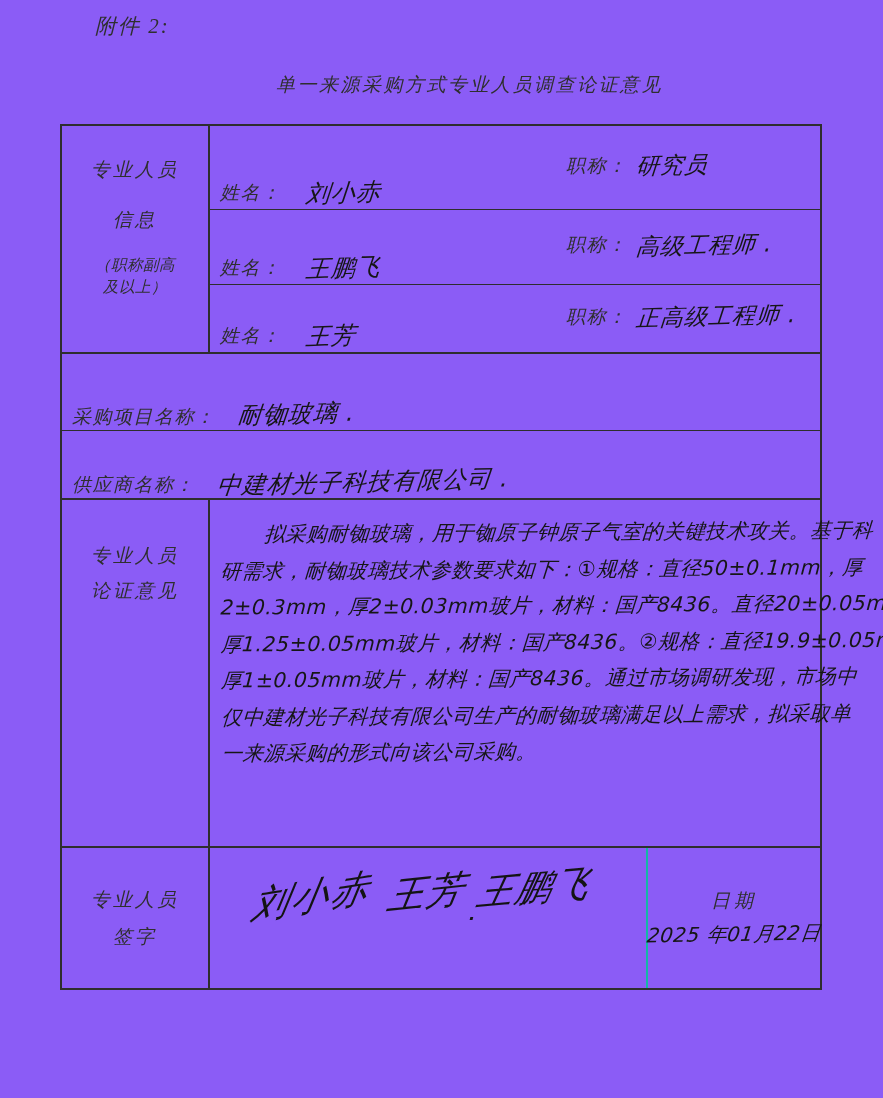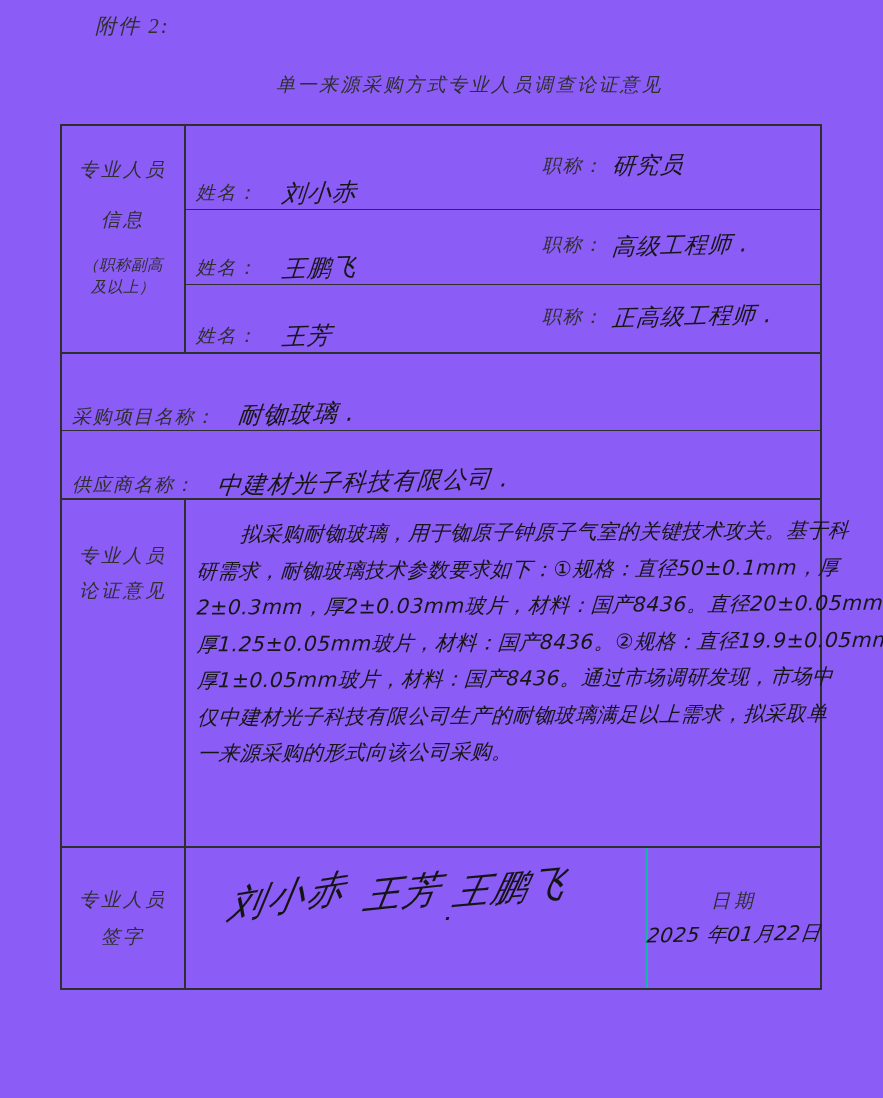--- a/index.html
+++ b/index.html
@@ -16,21 +16,21 @@
     border:2px solid #2e2e2e;box-sizing:border-box;display:flex;flex-direction:column;
   }
   .group{display:flex;border-top:2px solid #2e2e2e;box-sizing:border-box;flex-shrink:0;}
   .group:first-child{border-top:none;}
   .g-personnel{height:226px;}
   .g-project{height:146px;}
   .g-opinion{height:348px;}
   .g-signature{flex:1;}
 
   .th{
-    width:124px;flex-shrink:0;border-right:2px solid #2e2e2e;box-sizing:border-box;
+    width:148px;flex-shrink:0;border-right:2px solid #2e2e2e;box-sizing:border-box;
     display:flex;flex-direction:column;align-items:center;
     font-size:19px;letter-spacing:3px;line-height:24px;text-align:center;
   }
   .th-personnel{padding-top:32px;}
   .th-personnel .th-line2{margin-top:26px;}
   .th-note{margin-top:22px;font-size:15.5px;letter-spacing:0.5px;line-height:22px;}
   .th-project{justify-content:center;}
   .th-opinion{padding-top:44px;}
   .th-opinion .th-line2{margin-top:11px;}
   .th-signature{justify-content:center;}

